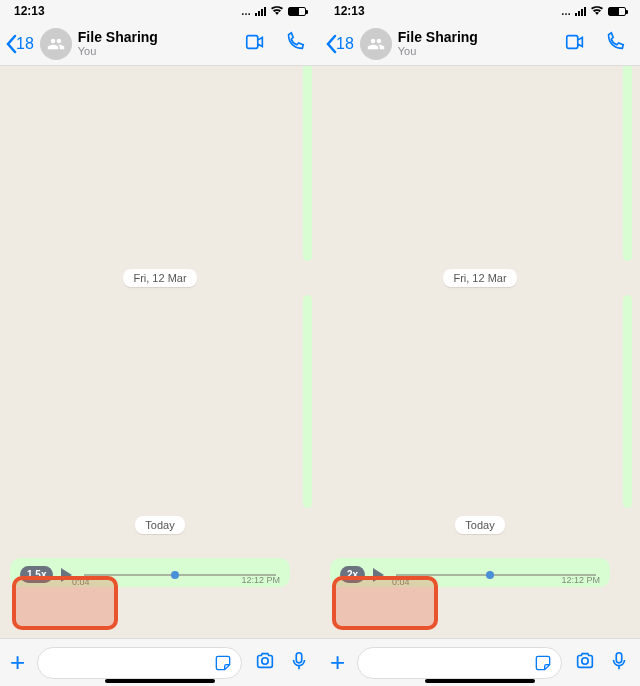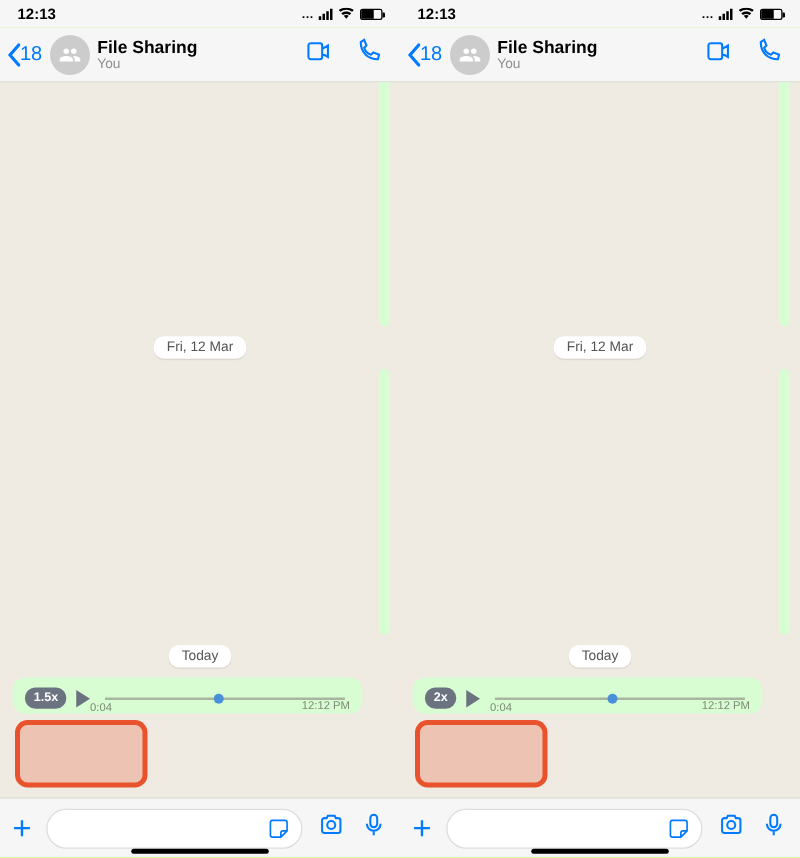--- a/index.html
+++ b/index.html
@@ -134,21 +134,21 @@
     border-radius:8px;
     box-shadow:0 1px 1px rgba(0,0,0,.1);
   }
 
   
   .voice {
     background:#d9fdd3;
     border-radius:10px;
     margin-left:2px;
     margin-right:auto;
-    margin-top:2px;
+    margin-top:18px;
     width:280px;
     padding:8px 10px 4px 10px;
     display:flex; align-items:center; gap:8px;
     position:relative;
   }
   .speed { background:#6b7280; color:#fff; font-size:10px; font-weight:600; border-radius:10px; padding:3px 7px;}
   .play { width:0;height:0;border-left:11px solid #6b7280;border-top:7px solid transparent;border-bottom:7px solid transparent;}
   .wave { flex:1; height:2px; background:#a8b6a0; position:relative; margin:0 4px;}
   .wave::before{content:"";position:absolute;top:-3px;left:45%;width:8px;height:8px;border-radius:50%;background:#4a90d9;}
   .voice .meta{position:absolute;left:62px;bottom:0;font-size:9px;color:#7c8b76;}

